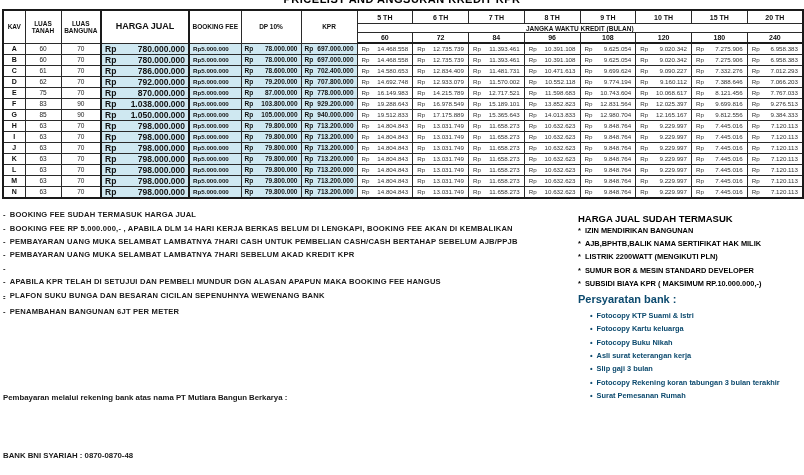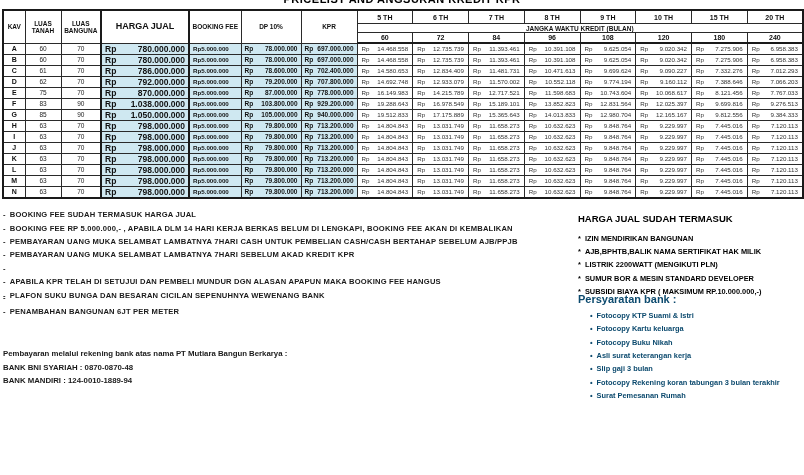--- a/index.html
+++ b/index.html
@@ -39,24 +39,24 @@
   
   .price-table, .price-table thead tr:last-child th{border-bottom:2px solid #1a1a1a;}
   .price-table{border:2px solid #1a1a1a;}
   td.harga, th.head-harga{border-left:2px solid #1a1a1a; border-right:2px solid #1a1a1a;}
   
   .notes{position:absolute; left:3px; font-size:7.6px; font-weight:bold; color:#1a1a1a;}
   .notes .line{height:13.4px; display:flex; align-items:center; gap:4px; letter-spacing:.2px;}
   .notes1{top:208px;}
   .notes2{top:291px;}
   .payment{position:absolute; left:3px; top:347px; font-size:7.8px; font-weight:bold; color:#1a1a1a;}
-  .payment .line{height:13.4px; display:flex; align-items:center;}
+  .payment .line{height:13.4px; display:flex; align-items:center;margin-top:44px;}
   
   .included{position:absolute; left:578px; top:213px; color:#000;}
-  .included .heading{font-size:9.5px; font-weight:bold; margin-bottom:8px;}
+  .included .heading{font-size:9.5px; font-weight:bold; margin-bottom:0;}
   .included .line{height:13.2px; display:flex; align-items:center; gap:4px; font-size:7.4px; font-weight:bold;}
   .reqs{position:absolute; left:578px; top:293px; color:#0c4a6e;}
   .reqs .heading{font-size:11px; font-weight:bold; margin-bottom:4px;}
   .reqs .list{margin-left:12px;}
   .reqs .line{height:13.3px; display:flex; align-items:center; gap:4px; font-size:7.4px; font-weight:bold;}
 </style>
 </head>
 <body>
 
 <div class="page">

